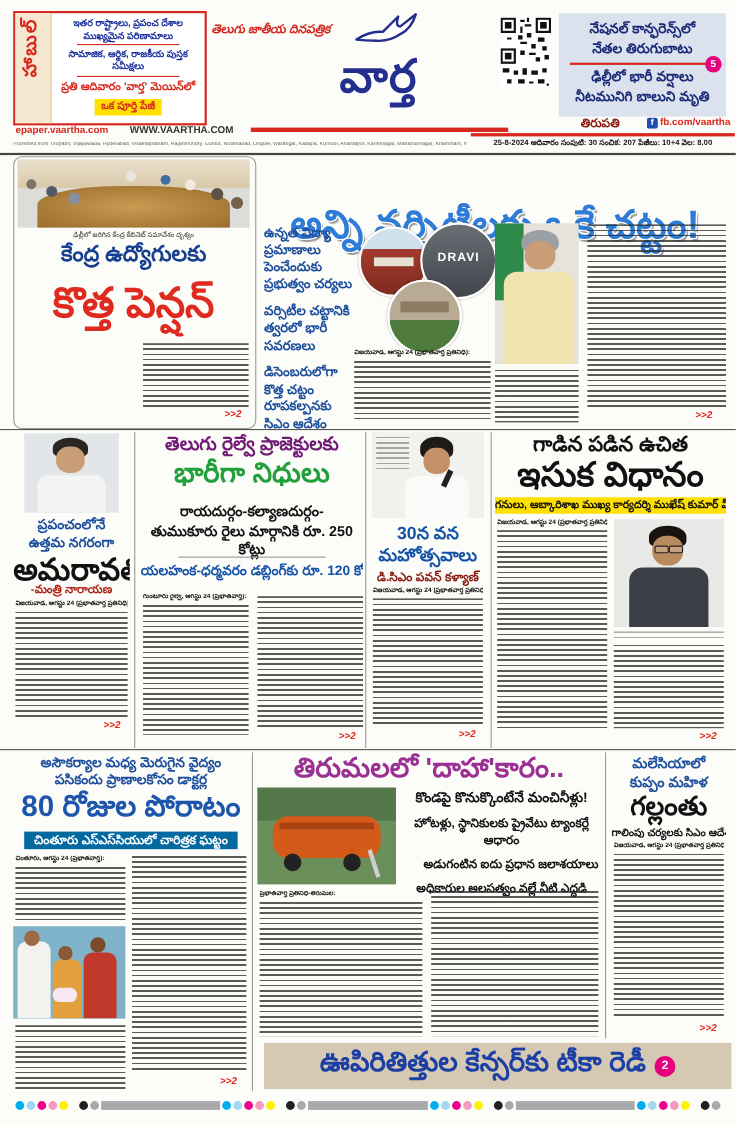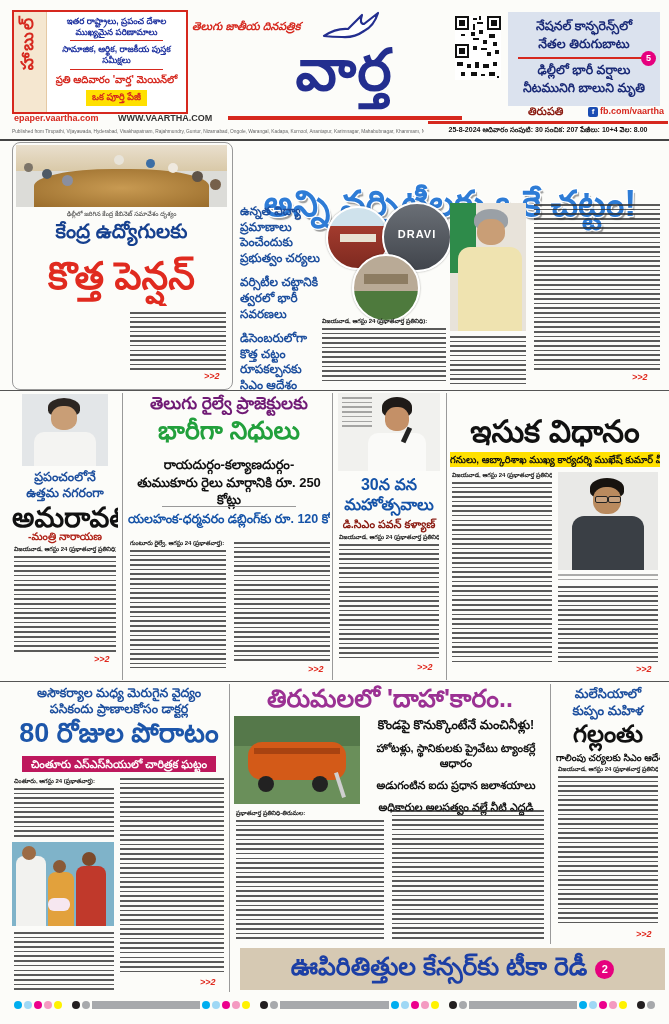--- a/index.html
+++ b/index.html
@@ -33,21 +33,21 @@
   .news-box{position:absolute;left:508px;top:12px;width:152px;height:94px;background:#dbe2ee;
     text-align:center;padding-top:6px;box-sizing:border-box;}
   .news-line{font-size:12.5px;font-weight:bold;color:#1a2a77;line-height:1.4;}
   .news-rule{position:relative;border-top:2px solid #d6281e;margin:4px 10px 3px 10px;}
   .badge5{position:absolute;right:-6px;top:-8px;width:15px;height:15px;border-radius:50%;
     background:#e6007e;color:#fff;font-size:9px;font-weight:bold;line-height:15px;text-align:center;}
   .fbicon{display:inline-block;width:10px;height:10px;background:#1b4db3;color:#fff;font-size:8px;
     font-weight:bold;text-align:center;line-height:10px;border-radius:2px;margin-right:2px;}
   .yellowcell{background:#fdf0b4;font-size:8.4px;font-weight:bold;color:#222;text-align:center;
     padding:3px 2px;line-height:1.3;}
-  .redbar{background:#be185d;color:#fff;font-weight:bold;font-size:11px;text-align:center;line-height:16px;}
+  .redbar{background:#0369a1;color:#fff;font-weight:bold;font-size:11px;text-align:center;line-height:16px;}
   .circ{position:absolute;border-radius:50%;border:2px solid #fff;overflow:hidden;box-shadow:0 0 2px rgba(0,0,0,.4);}
   .regstrip{position:absolute;left:14px;top:1000px;width:641px;height:9px;display:flex;align-items:center;gap:2px;}
   .regdot{width:8px;height:8px;border-radius:50%;flex:0 0 auto;}
   .regspace{width:6px;flex:0 0 auto;}
   .regbar{flex:1 1 0;height:8px;background:#a7a9ac;}
   .subhead-blue{font-weight:bold;font-size:12px;color:#1d4f9e;line-height:1.3;margin-bottom:9px;}
 </style>
 </head>
 <body>
 
@@ -69,21 +69,21 @@
 
   <div class="abs b nw" style="left:14px;top:113px;width:120px;font-size:9px;color:#d6281e;">epaper.vaartha.com</div>
   <div class="abs b nw" style="left:118px;top:113px;width:120px;font-size:9px;color:#333;">WWW.VAARTHA.COM</div>
 
   <div class="abs b nw" style="left:192px;top:20px;width:140px;font-size:11px;font-style:italic;color:#d6281e;">తెలుగు జాతీయ దినపత్రిక</div>
 
   <svg class="abs" style="left:318px;top:6px;" width="66" height="40" viewBox="0 0 66 40">
     <path d="M6 30 Q18 22 30 23 L44 9 Q41 18 46 18 L60 7 Q56 20 46 25 Q36 32 24 31 Q14 31 6 30 Z" fill="#ffffff" stroke="#232e8f" stroke-width="2.2" stroke-linejoin="round"></path>
   </svg>
 
-  <div class="abs c nw" style="left:222px;top:28px;width:244px;height:86px;font-size:58px;font-weight:900;
+  <div class="abs c nw" style="left:222px;top:28px;width:244px;height:86px;font-size:42px;font-weight:900;
        color:#232e8f;line-height:84px;letter-spacing:1px;">వార్త</div>
   <div class="abs" style="left:228px;top:116px;width:234px;height:4px;background:#d6281e;"></div>
 
   <svg class="abs" style="left:455px;top:16px;" width="46" height="64" viewBox="0 0 23 32">
     <rect x="0" y="0" width="23" height="32" fill="#fff"></rect>
     <rect x="0" y="0" width="7" height="7" fill="#111"></rect>
       <rect x="1" y="1" width="5" height="5" fill="#fff"></rect>
       <rect x="2" y="2" width="3" height="3" fill="#111"></rect>
     <rect x="16" y="0" width="7" height="7" fill="#111"></rect>
       <rect x="17" y="1" width="5" height="5" fill="#fff"></rect>
@@ -203,20 +203,21 @@
     <div class="abs" style="left:30px;top:40px;width:58px;height:38px;background:#fafaf8;border-radius:10px 10px 0 0;"></div>
     <div class="abs" style="left:66px;top:34px;width:5px;height:16px;background:#222;transform:rotate(25deg);"></div>
   </div>
   <div class="abs b c nw" style="left:337px;top:476px;width:104px;font-size:16px;color:#1553a8;">30న వన</div>
   <div class="abs b c nw" style="left:337px;top:496px;width:104px;font-size:16px;color:#1553a8;">మహోత్సవాలు</div>
   <div class="abs b c nw" style="left:337px;top:518px;width:104px;font-size:11px;color:#8a1a10;">డి.సిఎం పవన్ కళ్యాణ్</div>
   <div class="abs dateline nw" style="left:339px;top:534px;width:100px;">విజయవాడ, ఆగస్టు 24 (ప్రభాతవార్త ప్రతినిధి):</div>
   <div class="abs greek" style="left:339px;top:544px;width:100px;height:116px;"></div>
   <span class="cont" style="left:417px;top:663px;">&gt;&gt;2</span>
 
+  <div class="abs b c nw" style="left:450px;top:393px;width:210px;font-size:19px;color:#111;">గాడిన పడిన ఉచిత</div>
   <div class="abs b c nw" style="left:450px;top:414px;width:210px;font-size:31px;color:#111;">ఇసుక విధానం</div>
   <div class="abs b c nw" style="left:450px;top:452px;width:210px;height:15px;background:#ffe000;font-size:9.8px;line-height:15px;color:#111;">గనులు, ఆబ్కారిశాఖ ముఖ్య కార్యదర్శి ముఖేష్ కుమార్ మీనా</div>
   <div class="abs dateline nw" style="left:452px;top:472px;width:100px;">విజయవాడ, ఆగస్టు 24 (ప్రభాతవార్త ప్రతినిధి):</div>
   <div class="abs greek" style="left:452px;top:482px;width:100px;height:180px;"></div>
   <div class="photo" style="left:558px;top:472px;width:100px;height:98px;background:#e9e9e7;">
     <div class="abs" style="left:32px;top:6px;width:34px;height:20px;background:#17130f;border-radius:50% 50% 30% 30%;"></div>
     <div class="abs" style="left:35px;top:15px;width:28px;height:27px;background:#b98a5e;border-radius:45%;"></div>
     <div class="abs" style="left:37px;top:24px;width:11px;height:5px;border:1px solid #222;border-radius:2px;background:rgba(255,255,255,.2);"></div>
     <div class="abs" style="left:50px;top:24px;width:11px;height:5px;border:1px solid #222;border-radius:2px;background:rgba(255,255,255,.2);"></div>
     <div class="abs" style="left:14px;top:44px;width:72px;height:54px;background:#3a3f45;border-radius:12px 12px 0 0;"></div>
@@ -254,21 +255,21 @@
     <div class="abs" style="left:0;top:0;width:126px;height:30px;background:#55784a;"></div>
     <div class="abs" style="left:14px;top:26px;width:98px;height:38px;background:#d35a18;border-radius:14px;"></div>
     <div class="abs" style="left:20px;top:32px;width:86px;height:6px;background:#a84311;"></div>
     <span class="pp" style="left:24px;top:60px;width:16px;height:16px;background:#222;"></span>
     <span class="pp" style="left:78px;top:60px;width:16px;height:16px;background:#222;"></span>
     <div class="abs" style="left:104px;top:56px;width:4px;height:26px;background:#cfcfcf;transform:rotate(-18deg);"></div>
   </div>
   <div class="abs" style="left:368px;top:718px;width:176px;">
     <div class="b c" style="font-size:12.5px;color:#111;margin-bottom:7px;">కొండపై కొనుక్కొంటేనే మంచినీళ్లు!</div>
     <div class="b c" style="font-size:11px;color:#111;margin-bottom:7px;">హోటళ్లు, స్థానికులకు ప్రైవేటు ట్యాంకర్లే ఆధారం</div>
-    <div class="b c" style="font-size:11px;color:#111;margin-bottom:7px;">అడుగంటిన ఐదు ప్రధాన జలాశయాలు</div>
+    <div class="b c" style="font-size:11px;color:#111;margin-bottom:7px;text-align:right;">అడుగంటిన ఐదు ప్రధాన జలాశయాలు</div>
     <div class="b c" style="font-size:11px;color:#111;">అధికారుల అలసత్వం వల్లే నీటి ఎద్దడి</div>
   </div>
   <div class="abs dateline nw" style="left:236px;top:810px;width:148px;">ప్రభాతవార్త ప్రతినిధి-తిరుమల:</div>
   <div class="abs greek" style="left:236px;top:820px;width:148px;height:122px;"></div>
   <div class="abs greek" style="left:392px;top:810px;width:152px;height:132px;"></div>
 
   <div class="abs b c nw" style="left:556px;top:686px;width:104px;font-size:13px;color:#1d4f9e;">మలేసియాలో</div>
   <div class="abs b c nw" style="left:556px;top:703px;width:104px;font-size:13px;color:#1d4f9e;">కుప్పం మహిళ</div>
   <div class="abs b c nw" style="left:556px;top:720px;width:104px;font-size:24px;color:#111;">గల్లంతు</div>
   <div class="abs b c nw" style="left:556px;top:752px;width:104px;font-size:9.5px;color:#111;">గాలింపు చర్యలకు సిఎం ఆదేశం</div>

